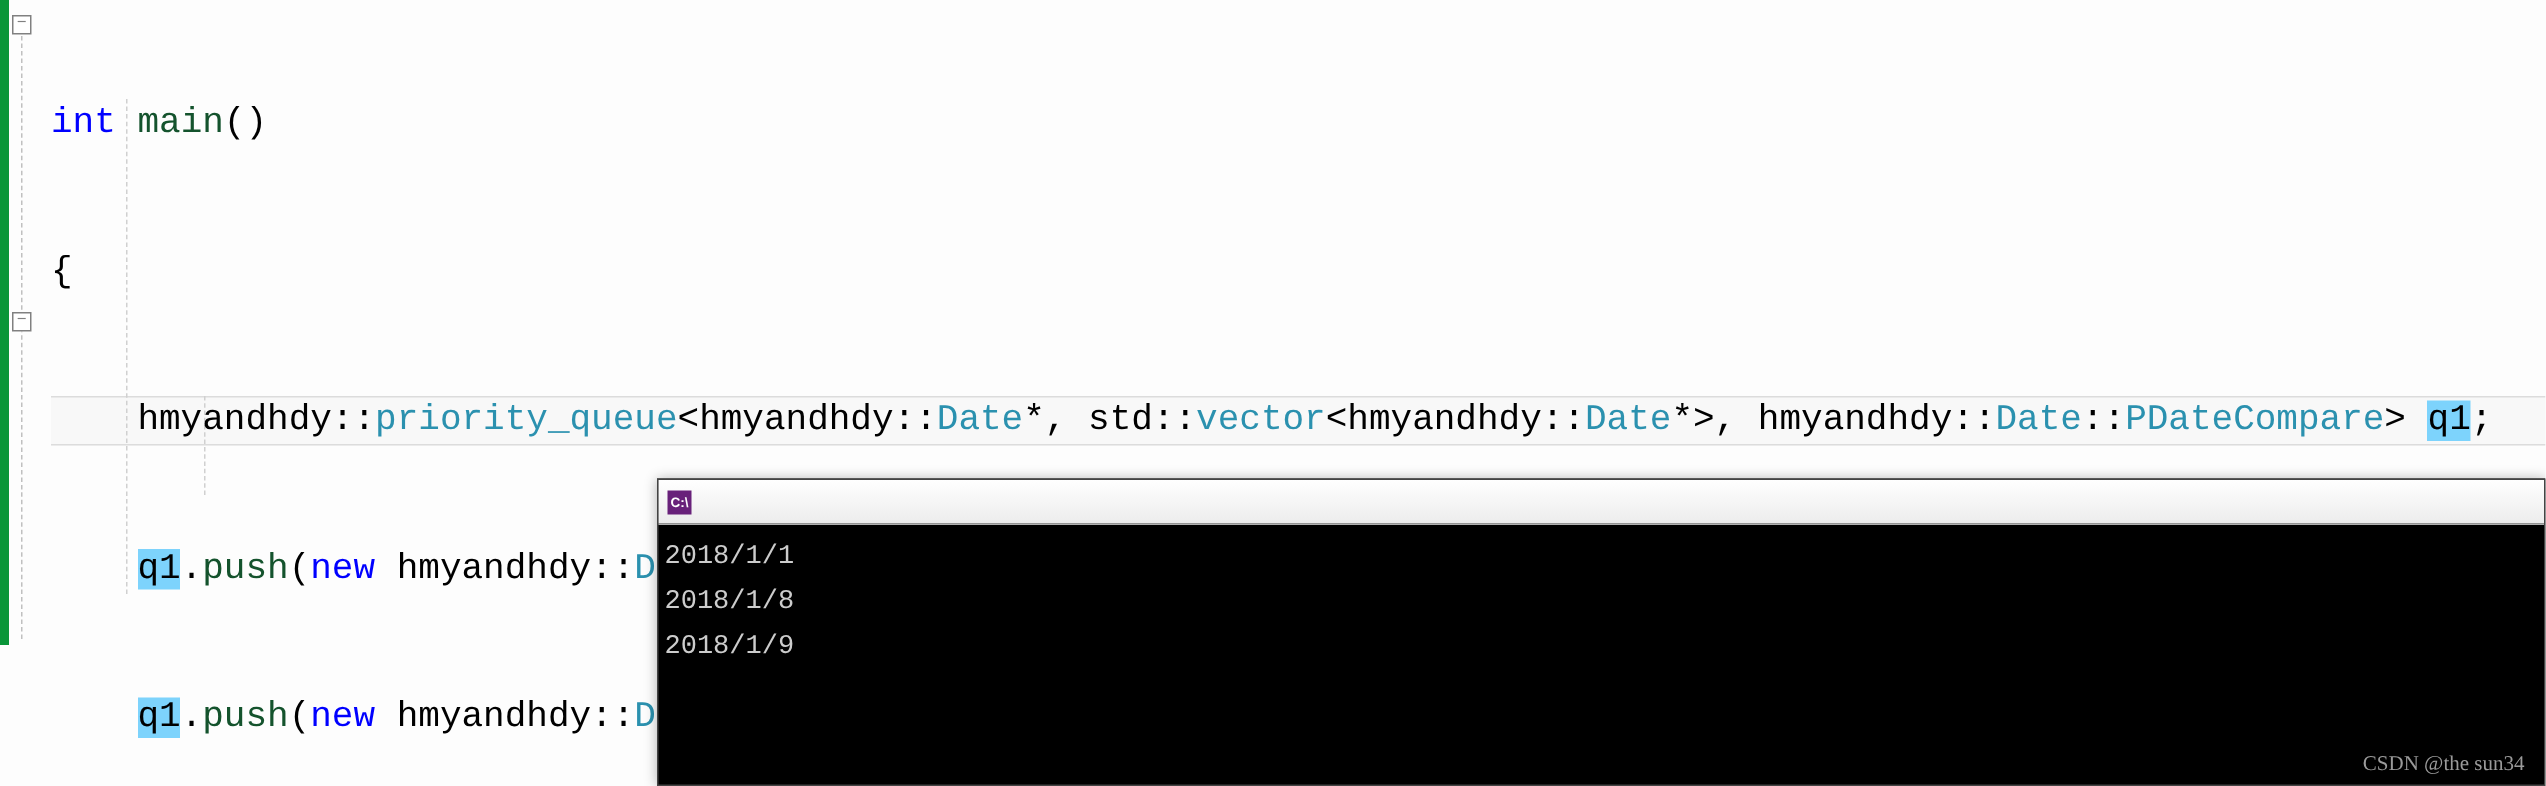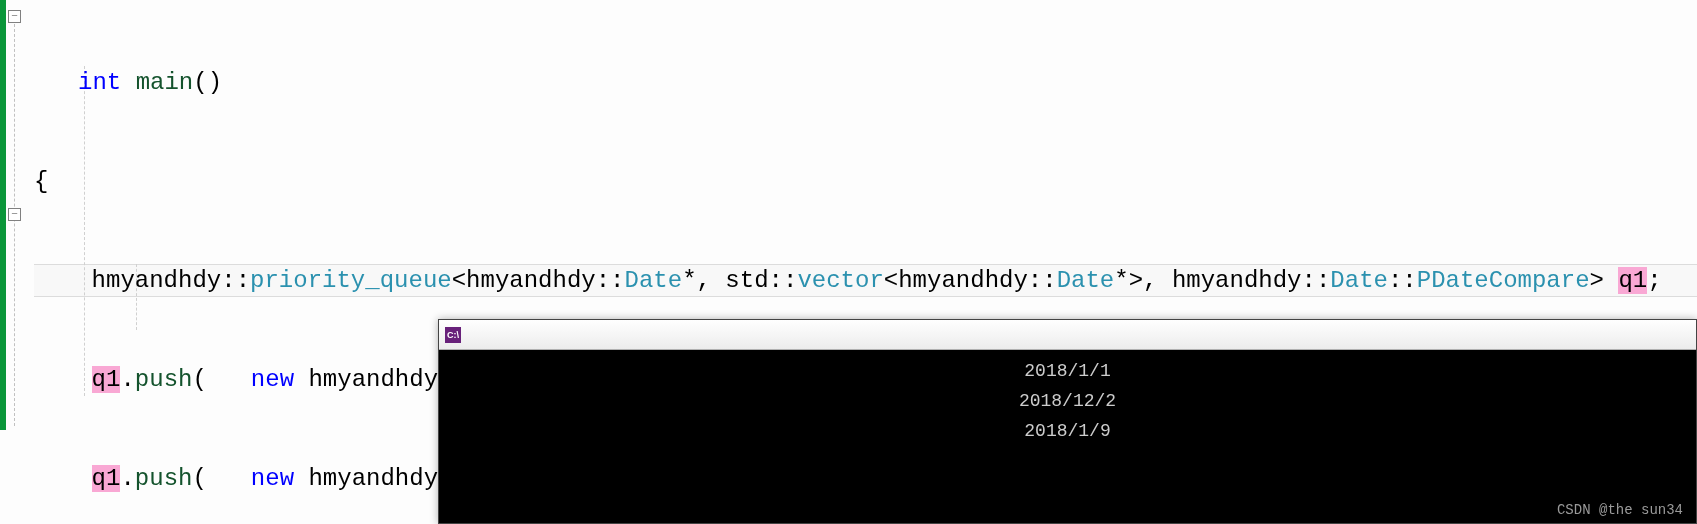--- a/index.html
+++ b/index.html
@@ -45,26 +45,26 @@
     width:0;
     border-left:1px dashed #c0c0c0;
   }
   .code-area {
     position:absolute;
     left:34px; top:0;
     line-height:33px;
     white-space:pre;
   }
   .line { height:33px; }
-  .kw-blue { color:#0000ff;margin-left:44px; }
+  .kw-blue { color:#0000ff; }
   .fn-brown { color:#14532d; }
   .type-teal { color:#2b91af; }
   .cls-teal { color:#2b91af; }
   .num-green { color:#008000; }
-  .var-hl { background:#f9a8d4; }
+  .var-hl { background:#7dd3fc; }
   .txt { color:#000; }
   .sel-line {
     position:absolute;
     left:34px; top:264px;
     width:1663px; height:33px;
     border-top:1px solid #dcdcdc;
     border-bottom:1px solid #dcdcdc;
     background:#f8f8f8;
     z-index:-1;
   }
@@ -103,27 +103,27 @@
     align-items:center;
     justify-content:center;
     margin-right:6px;
   }
   .console-body {
     padding:6px 4px;
     color:#ccc;
     font-size:18px;
     line-height:30px;
   }
-  .console-body div { height:30px;text-align:center; }
+  .console-body div { height:30px; }
 
   .watermark {
     position:absolute;
     right:14px; bottom:6px;
     font-size:14px;
-    font-family:Liberation Mono, monospace;
+    font-family:Liberation Serif, serif;
     color:#9a9a9a;
   }
 </style>
 </head>
 <body>
 
 <div class="editor">
   <div class="gutter-mod"></div>
 
   <div class="fold-col">
@@ -153,18 +153,18 @@
     
   </div>
 </div>
 
 <div class="console-win">
   <div class="console-title">
     <div class="console-icon">C:\</div>
   </div>
   <div class="console-body">
     <div>2018/1/1</div>
-    <div>2018/12/2</div>
+    <div>2018/1/8</div>
     <div>2018/1/9</div>
   </div>
 </div>
 
 <div class="watermark">CSDN @the sun34</div>
 
 </body></html>

